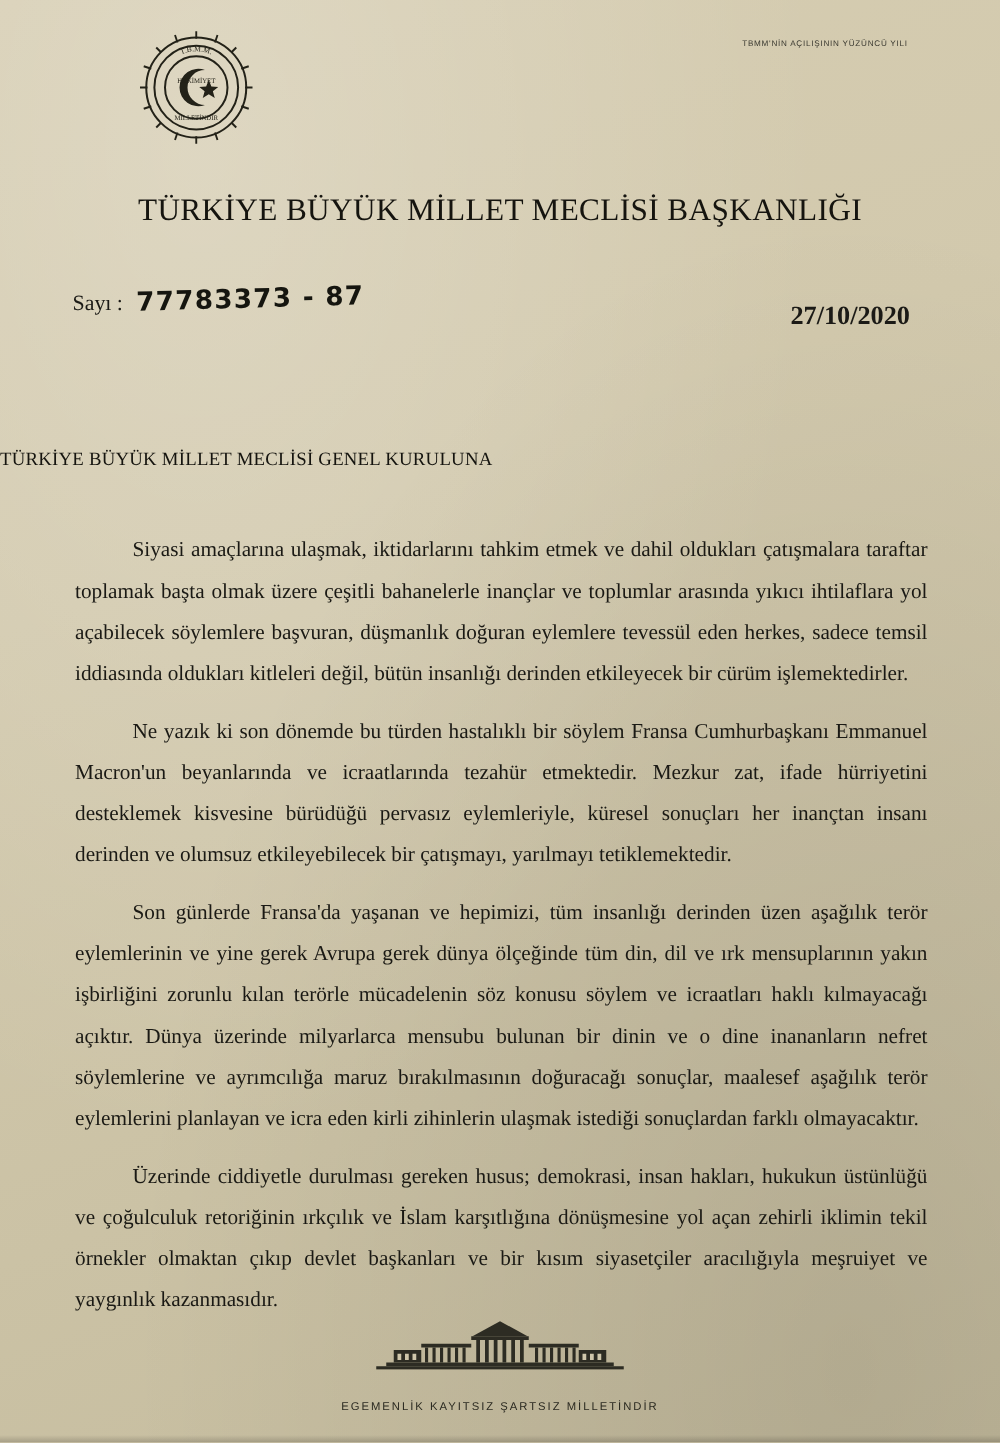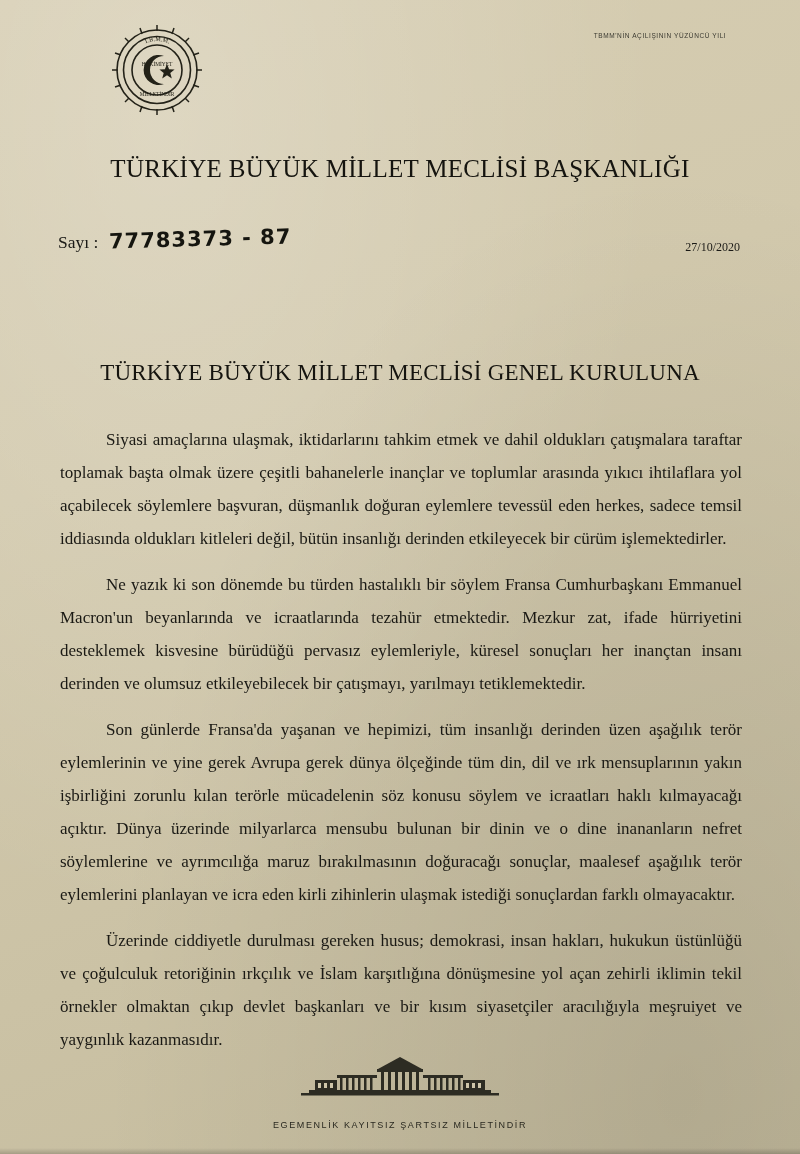--- a/index.html
+++ b/index.html
@@ -111,32 +111,33 @@
     font-weight: bold;
     font-size: 21px;
     letter-spacing: 1px;
     color: #15150f;
     display: inline-block;
     transform: rotate(-1.6deg) translateY(-2px);
     margin-left: 6px;
   }
   .date {
     position: absolute;
-    right: 60px;
+    right: 72px;
     top: 240px;
-    font-size: 12px;
+    font-size: 21px;
+    font-weight: bold;
   }
 
   
   .addressee {
     position: absolute;
     left: 0; right: 0;
     top: 360px;
-    text-align: center;
-    font-size: 23px;
+    text-align: left;
+    font-size: 15px;
     letter-spacing: 0.2px;
     color: #15140f;
   }
 
   
   .body {
     position: absolute;
     left: 60px;
     right: 58px;
     top: 423px;

